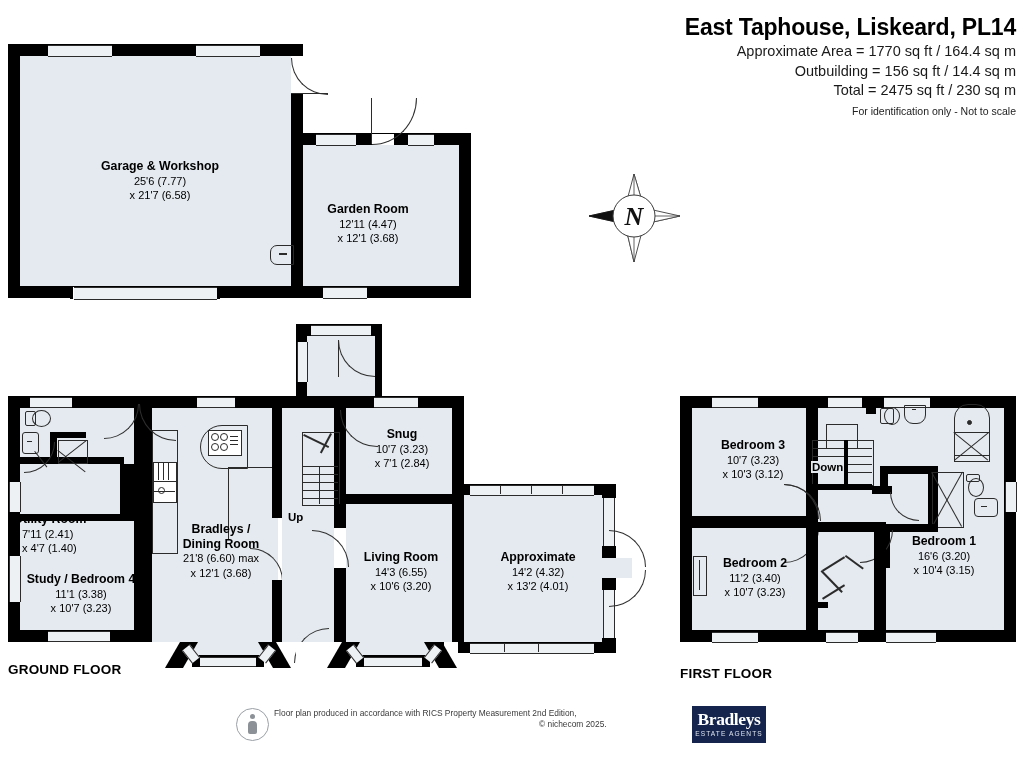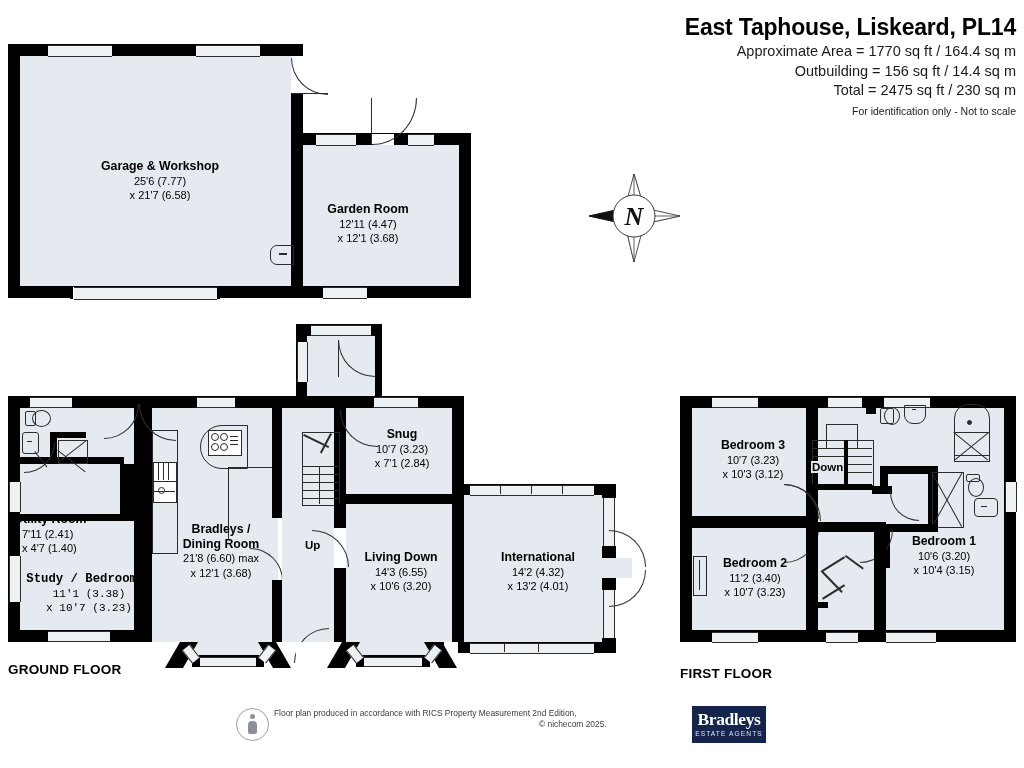--- a/index.html
+++ b/index.html
@@ -215,21 +215,21 @@
 
     <div class="fxo" style="left:302px;top:432px;width:36px;height:72px;"></div>
     <div class="hair" style="left:302px;top:466px;width:36px;height:1px;"></div>
     <div class="hair" style="left:302px;top:474px;width:36px;height:1px;"></div>
     <div class="hair" style="left:302px;top:482px;width:36px;height:1px;"></div>
     <div class="hair" style="left:302px;top:490px;width:36px;height:1px;"></div>
     <div class="hair" style="left:302px;top:498px;width:36px;height:1px;"></div>
     <div class="hair" style="left:319px;top:466px;width:1.3px;height:38px;background:#2b2b2b;"></div>
     <div class="hair" style="left:304px;top:434px;width:28px;height:1.6px;transform:rotate(26deg);transform-origin:0 0;"></div>
     <div class="hair" style="left:332px;top:434px;width:22px;height:1.6px;transform:rotate(118deg);transform-origin:0 0;"></div>
-    <div class="smalllbl" style="left:305px;top:511px;margin-top:28px;">Up</div>
+    <div class="smalllbl" style="left:288px;top:511px;">Up</div>
 
     <div class="arc" style="left:294px;top:628px;width:34px;height:34px;border-radius:100% 0 0 0;border-bottom:none;border-right:none;"></div>
     <div class="white" style="left:296px;top:642px;width:30px;height:22px;"></div>
 
     <div class="room" style="left:346px;top:408px;width:112px;height:92px;"></div>
     <div class="wall" style="left:340px;top:396px;width:124px;height:12px;"></div>
     <div class="win" style="left:374px;top:397px;width:44px;height:9px;"></div>
     <div class="wall" style="left:452px;top:396px;width:12px;height:100px;"></div>
     <div class="wall" style="left:340px;top:494px;width:124px;height:12px;"></div>
     <div class="arc" style="left:340px;top:410px;width:36px;height:36px;border-radius:0 0 0 100%;border-top:none;border-right:none;"></div>
@@ -247,21 +247,21 @@
 
     <div class="wall" style="left:342px;top:642px;width:102px;height:13px;"></div>
     <div class="room" style="left:356px;top:642px;width:74px;height:22px;"></div>
     <div class="wall" style="left:342px;top:642px;width:18px;height:26px;transform:skewX(-30deg);transform-origin:top left;"></div>
     <div class="wall" style="left:424px;top:642px;width:18px;height:26px;transform:skewX(30deg);transform-origin:top left;"></div>
     <div class="wall" style="left:356px;top:655px;width:74px;height:12px;"></div>
     <div class="win" style="left:364px;top:657px;width:58px;height:8px;"></div>
     <div class="winv" style="left:350px;top:646px;width:8px;height:16px;transform:rotate(-38deg);"></div>
     <div class="winv" style="left:428px;top:646px;width:8px;height:16px;transform:rotate(38deg);"></div>
     <div class="lbl" style="left:338px;top:550px;width:126px;">
-      <div class="nm">Living Down</div>
+      <div class="nm">Living Room</div>
       <div class="dm">14'3 (6.55)</div>
       <div class="dm">x 10'6 (3.20)</div>
     </div>
 
     <div class="room" style="left:464px;top:494px;width:144px;height:148px;"></div>
 
     <div class="wall" style="left:458px;top:484px;width:158px;height:11px;"></div>
     <div class="win" style="left:470px;top:485px;width:124px;height:9px;"></div>
     <div class="hair" style="left:500px;top:485px;width:1px;height:9px;"></div>
     <div class="hair" style="left:531px;top:485px;width:1px;height:9px;"></div>
@@ -276,31 +276,31 @@
     <div class="winv" style="left:603px;top:498px;width:10px;height:48px;"></div>
     <div class="wall" style="left:602px;top:546px;width:14px;height:12px;"></div>
     <div class="wall" style="left:602px;top:578px;width:14px;height:12px;"></div>
     <div class="winv" style="left:603px;top:590px;width:10px;height:48px;"></div>
     <div class="wall" style="left:602px;top:638px;width:14px;height:15px;"></div>
 
     <div class="arc" style="left:609px;top:530px;width:36px;height:36px;border-radius:0 100% 0 0;border-bottom:none;border-left:none;"></div>
     <div class="arc" style="left:609px;top:570px;width:36px;height:36px;border-radius:0 0 100% 0;border-top:none;border-left:none;"></div>
     <div class="room" style="left:608px;top:558px;width:24px;height:20px;"></div>
     <div class="lbl" style="left:466px;top:550px;width:144px;">
-      <div class="nm">International</div>
+      <div class="nm">Approximate</div>
       <div class="dm">14'2 (4.32)</div>
       <div class="dm">x 13'2 (4.01)</div>
     </div>
 
     <div class="lbl" style="left:14px;top:492px;width:110px;text-align:left;margin-top:20px;">
       <div class="nm">Utility Room</div>
       <div class="dm" style="text-align:left;padding-left:8px;">7'11 (2.41)</div>
       <div class="dm" style="text-align:left;padding-left:8px;">x 4'7 (1.40)</div>
     </div>
-    <div class="lbl" style="left:24px;top:572px;width:130px;font-family:Liberation Mono, monospace;">
+    <div class="lbl" style="left:16px;top:572px;width:130px;">
       <div class="nm">Study / Bedroom 4</div>
       <div class="dm">11'1 (3.38)</div>
       <div class="dm">x 10'7 (3.23)</div>
     </div>
 
     <div class="lbl" style="left:150px;top:522px;width:142px;">
       <div class="nm">Bradleys /</div>
       <div class="nm">Dining Room</div>
       <div class="dm">21'8 (6.60) max</div>
       <div class="dm">x 12'1 (3.68)</div>
@@ -375,21 +375,21 @@
     <div class="fxo" style="left:974px;top:498px;width:22px;height:17px;border-radius:4px;"></div>
     <div class="hair" style="left:981px;top:506px;width:6px;height:1.3px;"></div>
 
     <div class="arc" style="left:890px;top:492px;width:28px;height:28px;border-radius:0 0 0 100%;border-top:none;border-right:none;"></div>
     <div class="wall" style="left:888px;top:524px;width:50px;height:8px;"></div>
 
     <div class="wall" style="left:880px;top:524px;width:10px;height:44px;"></div>
     <div class="arc" style="left:860px;top:530px;width:32px;height:32px;border-radius:0 0 100% 0;border-top:none;border-left:none;"></div>
     <div class="lbl" style="left:880px;top:534px;width:128px;">
       <div class="nm">Bedroom 1</div>
-      <div class="dm">10'6 (3.20)</div>
+      <div class="dm">16'6 (3.20)</div>
       <div class="dm">x 10'4 (3.15)</div>
     </div>
 
     <div class="wall" style="left:806px;top:528px;width:12px;height:114px;"></div>
     <div class="wall" style="left:806px;top:522px;width:80px;height:10px;"></div>
     <div class="wall" style="left:874px;top:522px;width:12px;height:120px;"></div>
     <div class="hair" style="left:822px;top:570px;width:26px;height:1.7px;transform:rotate(-32deg);transform-origin:0 0;"></div>
     <div class="hair" style="left:846px;top:555px;width:22px;height:1.7px;transform:rotate(36deg);transform-origin:0 0;"></div>
     <div class="hair" style="left:822px;top:570px;width:30px;height:1.7px;transform:rotate(46deg);transform-origin:0 0;"></div>
     <div class="hair" style="left:822px;top:598px;width:26px;height:1.7px;transform:rotate(-32deg);transform-origin:0 0;"></div>

